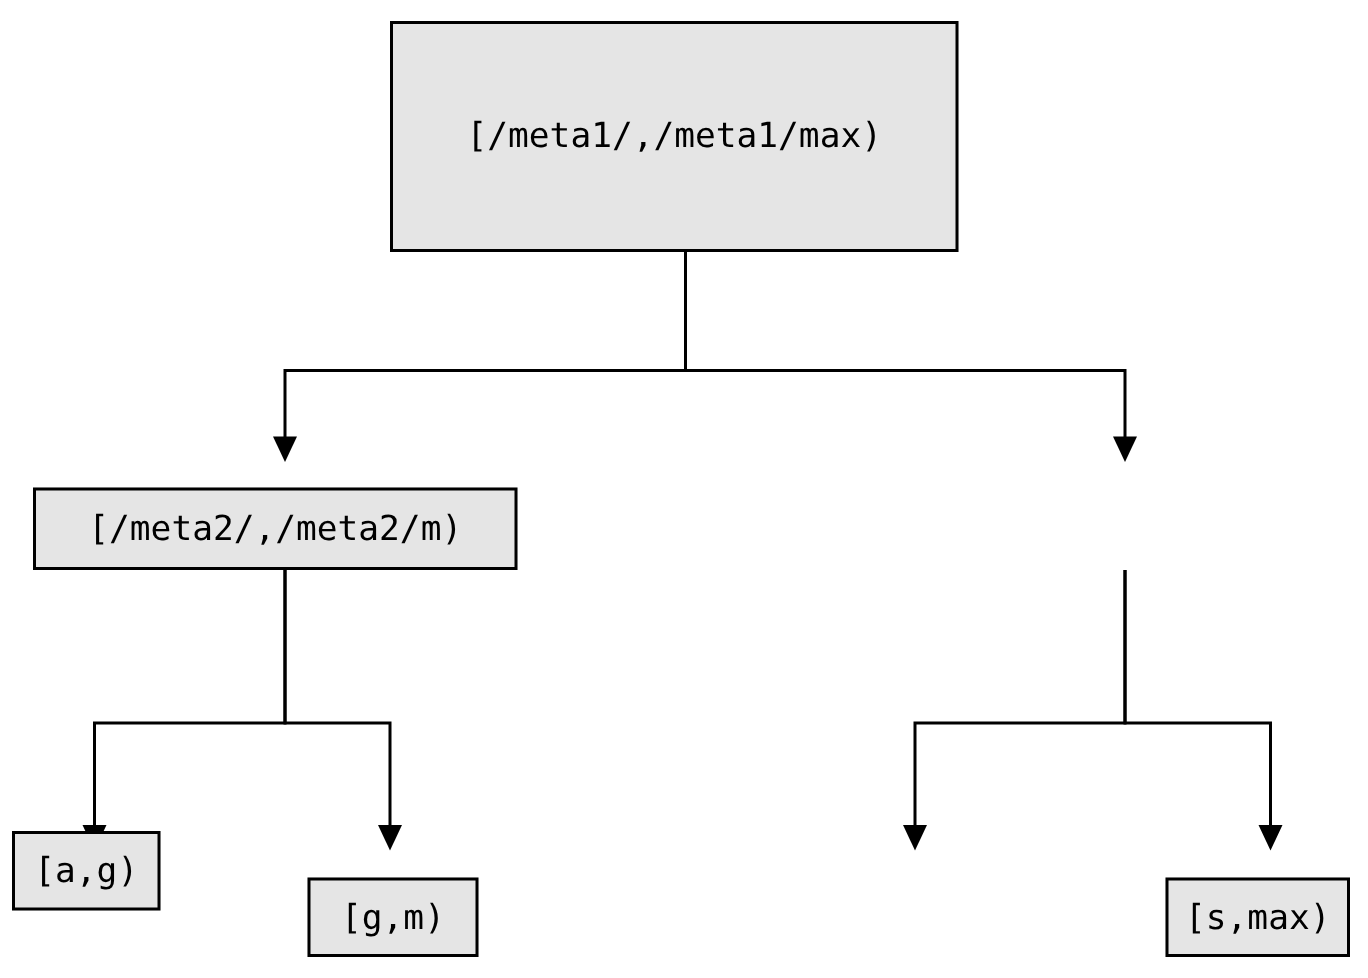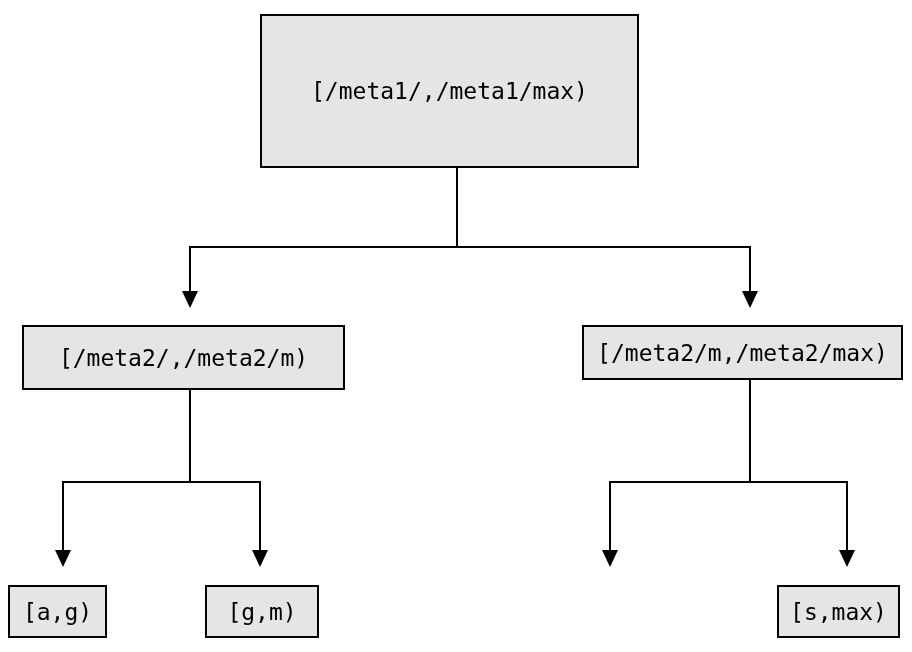--- a/index.html
+++ b/index.html
@@ -38,23 +38,23 @@
     background: #e5e5e5;
     display: flex;
     align-items: center;
     justify-content: center;
     font-size: 23px;
     color: #000000;
     white-space: nowrap;
   }
   
   .node-root        { left: 260px; top: 14px;  width: 379px; height: 154px; }
-  .node-l2-left     { left: 22px;  top: 325px; width: 323px; height: 65px;  }
+  .node-l2-left     { left: 22px;  top: 325px; width: 323px; height: 55px;  }
   .node-l2-right    { left: 582px; top: 325px; width: 321px; height: 55px;  }
-  .node-leaf-ag     { left: 8px;   top: 585px; width: 99px;  height: 53px;  }
+  .node-leaf-ag     { left: 8px;   top: 554px; width: 99px;  height: 53px;  }
   .node-leaf-gm     { left: 205px; top: 585px; width: 114px;  height: 53px;  }
   .node-leaf-ms     { left: 555px; top: 585px; width: 98px;  height: 53px;  }
   .node-leaf-smax   { left: 777px; top: 585px; width: 123px; height: 53px;  }
 </style>
 </head>
 <body>
 
 <div class="canvas">
 
   <svg class="edges-layer" width="912" height="652" viewBox="0 0 912 652" xmlns="http://www.w3.org/2000/svg">
@@ -79,23 +79,20 @@
   </svg>
 
   <div class="node node-root">
     <span>[/meta1/,/meta1/max)</span>
   </div>
 
   <div class="node node-l2-left">
     <span>[/meta2/,/meta2/m)</span>
   </div>
 
-  <div class="node node-l2-right">
-    <span>[/meta2/m,/meta2/max)</span>
-  </div>
 
   <div class="node node-leaf-ag">
     <span>[a,g)</span>
   </div>
 
   <div class="node node-leaf-gm">
     <span>[g,m)</span>
   </div>
 
 

